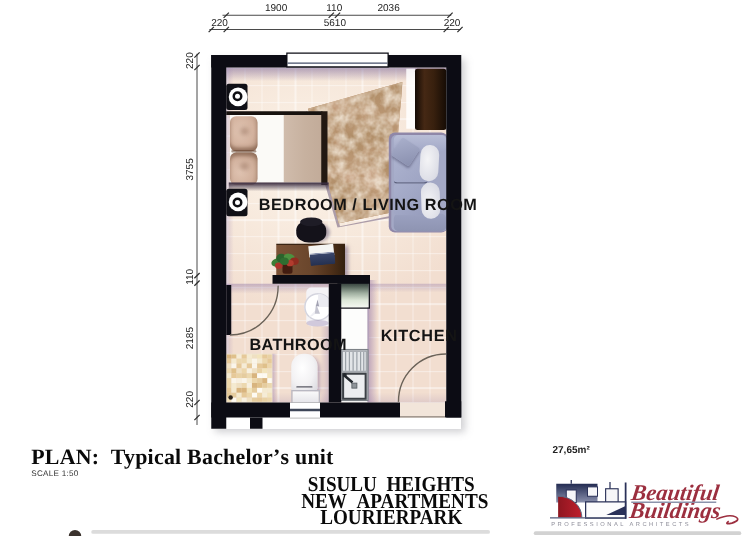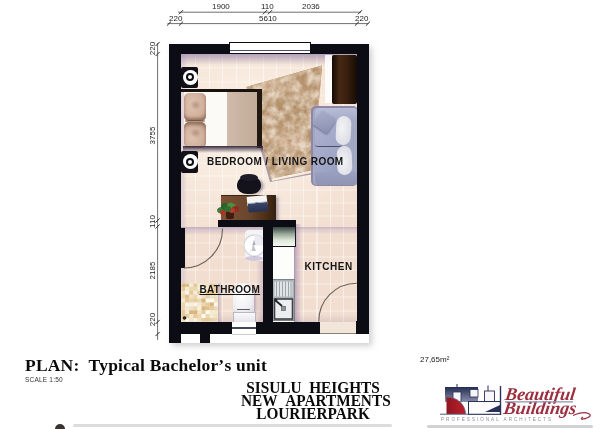--- a/index.html
+++ b/index.html
@@ -1,20 +1,20 @@
 <!DOCTYPE html>
 <html><head><meta charset="utf-8">
 <style>
   html,body{margin:0;padding:0;background:#fff;}
   body{width:600px;height:429px;position:relative;overflow:hidden;
        font-family:"Liberation Sans",sans-serif;}
   .a{position:absolute;}
   .wall{position:absolute;background:#0c0c14;}
   .dimtxt{position:absolute;font-size:8px;color:#1d1d1d;white-space:nowrap;text-align:center;}
-  .lbl{position:absolute;font-weight:bold;color:#141414;font-size:10px;
+  .lbl{position:absolute;font-weight:bold;color:#141414;font-size:13px;
        letter-spacing:.12px;white-space:nowrap;}
 </style></head>
 <body>
 
 <svg class="a" style="left:0;top:0;" width="600" height="429" viewBox="0 0 600 429">
   <g stroke="#4a4a4a" stroke-width="0.8" fill="none">
     <line x1="178" y1="12.2" x2="361" y2="12.2"></line>
     <line x1="167.5" y1="23.6" x2="368.5" y2="23.6"></line>
     <line x1="157.6" y1="43" x2="157.6" y2="340"></line>
   </g>
@@ -371,30 +371,30 @@
   <div class="a" style="left:0;top:11.5px;width:24px;height:1px;background:#c9c9c9;"></div>
 </div>
 
 <svg class="a" style="left:0;top:0;" width="600" height="429" viewBox="0 0 600 429">
   <path d="M 222.5 228.5 A 39 39 0 0 1 184 268" fill="none" stroke="#6a6258" stroke-width="1.1"></path>
   <path d="M 318.8 321.5 A 38 38 0 0 1 356.8 283.2" fill="none" stroke="#6a6258" stroke-width="1.1"></path>
 </svg>
 
 <div class="lbl" style="left:207px;top:156px;letter-spacing:.42px;">BEDROOM&nbsp;/&nbsp;LIVING&nbsp;ROOM</div>
 
-<div class="lbl" style="left:199.5px;top:284px;letter-spacing:.3px;text-decoration:underline;">BATHROOM</div>
+<div class="lbl" style="left:199.5px;top:268px;letter-spacing:.3px;">BATHROOM</div>
 
 <div class="lbl" style="left:304.5px;top:260.5px;letter-spacing:.55px;">KITCHEN</div>
 
 <div class="a" style="left:25px;top:354.5px;font-family:'Liberation Serif',serif;font-weight:bold;
   font-size:17.5px;color:#0a0a0a;white-space:nowrap;letter-spacing:.2px;">PLAN:&nbsp;&nbsp;Typical&nbsp;Bachelorʼs&nbsp;unit</div>
 
 <div class="a" style="left:25px;top:375.5px;font-size:6.5px;color:#333;letter-spacing:.2px;">SCALE 1:50</div>
 
-<div class="a" style="left:420px;top:355px;font-size:8px;font-weight:normal;color:#222;">27,65m²</div>
+<div class="a" style="left:442px;top:355px;font-size:8px;font-weight:bold;color:#222;">27,65m²</div>
 
 <div class="a" style="left:233px;top:380.5px;width:160px;text-align:center;
   font-family:'Liberation Serif',serif;font-weight:bold;font-size:17px;line-height:13.4px;transform:scaleX(.9);
   color:#0a0a0a;white-space:nowrap;">
   <div>SISULU&nbsp;&nbsp;HEIGHTS</div>
   <div>NEW&nbsp;&nbsp;APARTMENTS</div>
   <div>LOURIERPARK</div>
 </div>
 
 <svg class="a" style="left:437px;top:382px;" width="158" height="46" viewBox="0 0 158 46">

